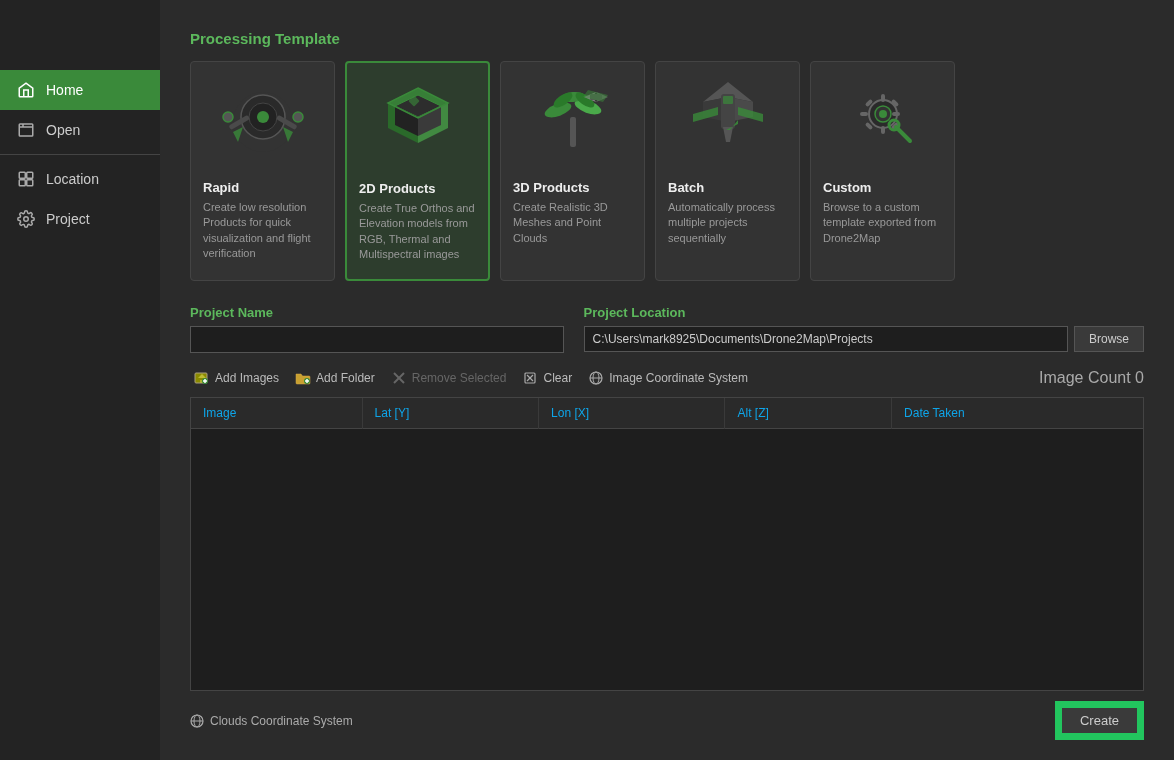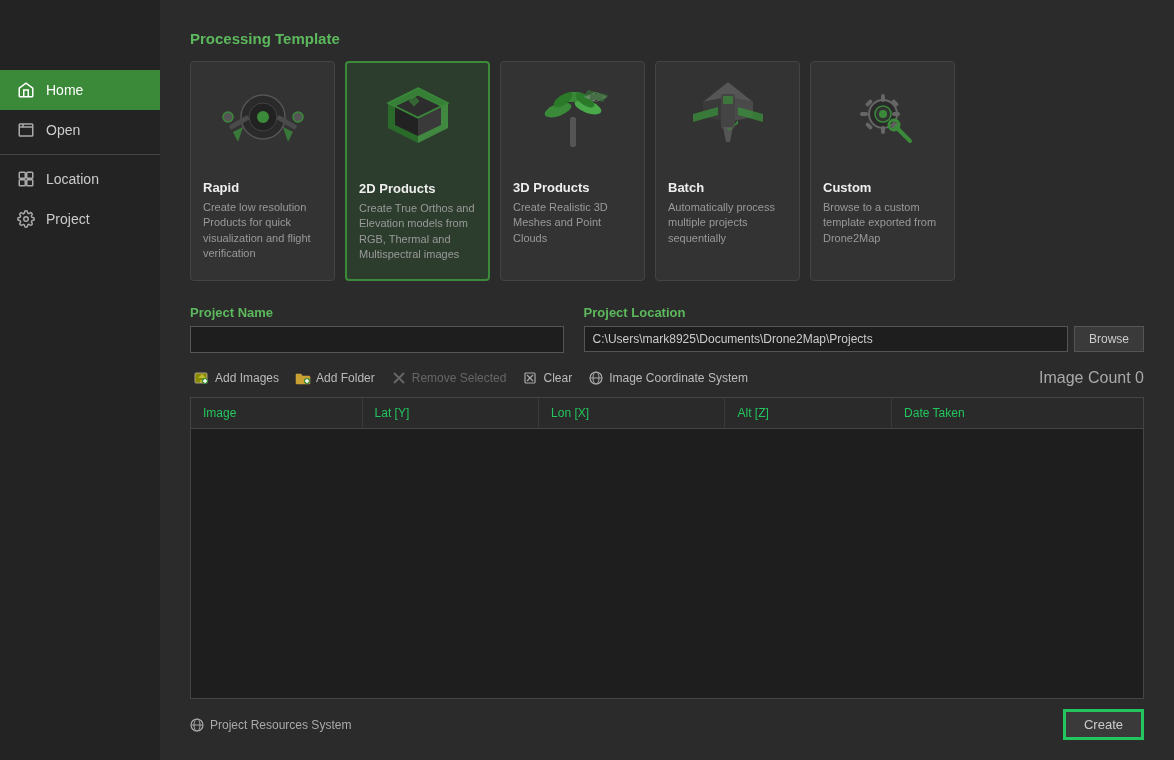--- a/index.html
+++ b/index.html
@@ -158,21 +158,21 @@
       background: #3a3a3a;
       border: 1px solid #555;
       color: #ccc;
       padding: 5px 14px;
       font-size: 12px;
       cursor: pointer;
       white-space: nowrap;
     }
     .btn-create {
       background: #3a3a3a;
-      border: 3px solid #22c55e;
+      border: 7px solid #22c55e;
       color: #ccc;
       padding: 5px 18px;
       font-size: 13px;
       cursor: pointer;
     }
 
     
     .toolbar-row {
       display: flex;
       align-items: center;
@@ -215,21 +215,21 @@
       width: 100%;
       border-collapse: collapse;
     }
     .image-table thead tr {
       background: #2a2a2a;
       border-bottom: 1px solid #444;
     }
     .image-table th {
       text-align: left;
       padding: 8px 12px;
-      color: #22c55e;
+      color: #0ea5e9;
       font-weight: 500;
       font-size: 12px;
       border-right: 1px solid #3a3a3a;
     }
     .image-table th:last-child { border-right: none; }
 
     
     .bottom-bar {
       display: flex;
       align-items: center;
@@ -519,17 +519,17 @@
     </table>
   </div>
 
   <div class="bottom-bar">
     <div class="coord-system">
       <svg width="14" height="14" viewBox="0 0 14 14" fill="none">
         <circle cx="7" cy="7" r="6" fill="none" stroke="#aaa" stroke-width="1.2"></circle>
         <ellipse cx="7" cy="7" rx="3" ry="6" fill="none" stroke="#aaa" stroke-width="1"></ellipse>
         <line x1="1" y1="7" x2="13" y2="7" stroke="#aaa" stroke-width="1"></line>
       </svg>
-      <span>Project Resources System</span>
+      <span>Clouds Coordinate System</span>
     </div>
     <button class="btn-create">Create</button>
   </div>
 </div>
 
 </body></html>

